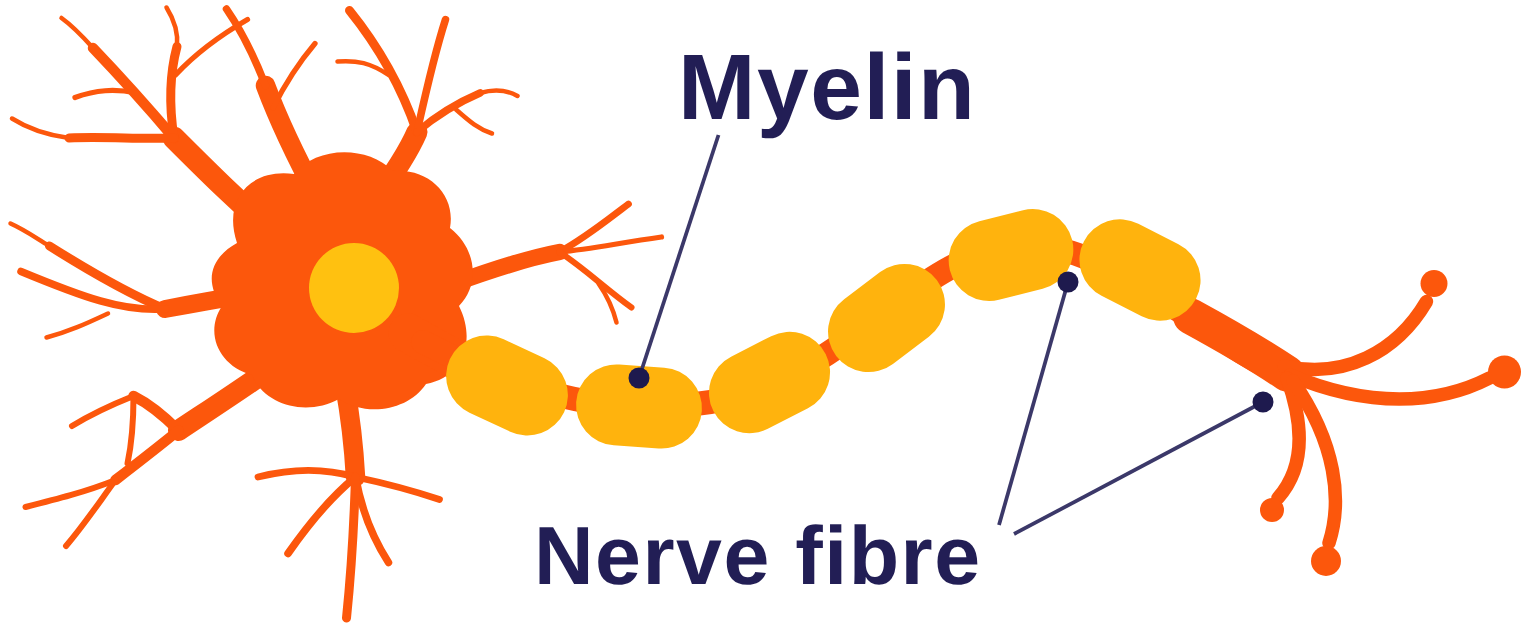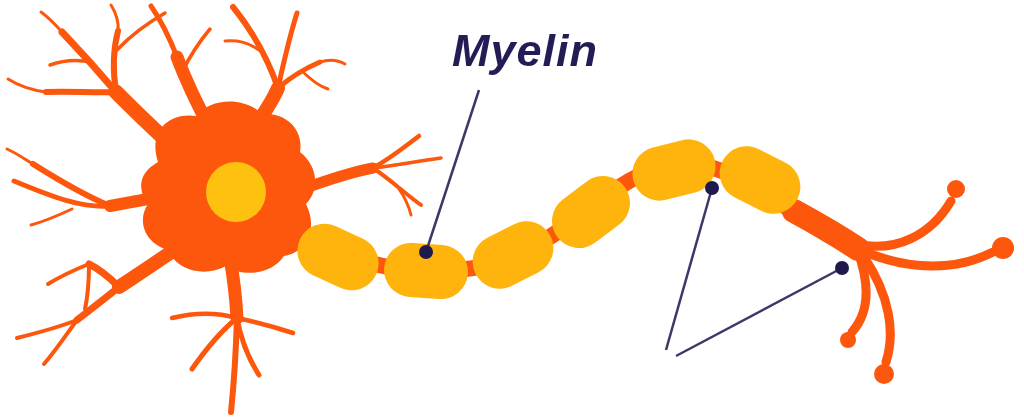--- a/index.html
+++ b/index.html
@@ -12,21 +12,21 @@
   }
   .stage svg{position:absolute;left:0;top:0;}
   .label{
     position:absolute;
     font-weight:bold;
     line-height:1;
     letter-spacing:1px;
     white-space:nowrap;
     user-select:none;
   }
-  #myelin-label{left:452px;top:28px;font-size:45px;font-style:italic;}
+  #myelin-label{left:452px;top:28px;font-size:62px;}
   #nerve-label{left:356px;top:343px;font-size:55px;}
   
   .w26{stroke-width:26}.w24{stroke-width:24}.w16{stroke-width:16}
   .w15{stroke-width:15}.w14{stroke-width:14}.w13{stroke-width:13}
   .w12{stroke-width:12}.w11{stroke-width:11}.w9{stroke-width:9}
   .w7{stroke-width:7}.w6{stroke-width:6}.w5{stroke-width:5}
   .w45{stroke-width:4.5}.w4{stroke-width:4}.w35{stroke-width:3.5}
   .w3{stroke-width:3}
 </style>
 </head>
@@ -135,14 +135,15 @@
 
     <g fill="#1E1A4E">
       <circle cx="426" cy="252" r="7"></circle>
       <circle cx="712" cy="188" r="7"></circle>
       <circle cx="842" cy="268" r="7"></circle>
     </g>
   </svg>
 
   <div class="label" id="myelin-label" style="color: rgb(34, 30, 85);">Myelin</div>
 
+  <div class="label" id="nerve-label" style="color: rgb(34, 30, 85);">Nerve fibre</div>
 
 </div>
 
 </body></html>

